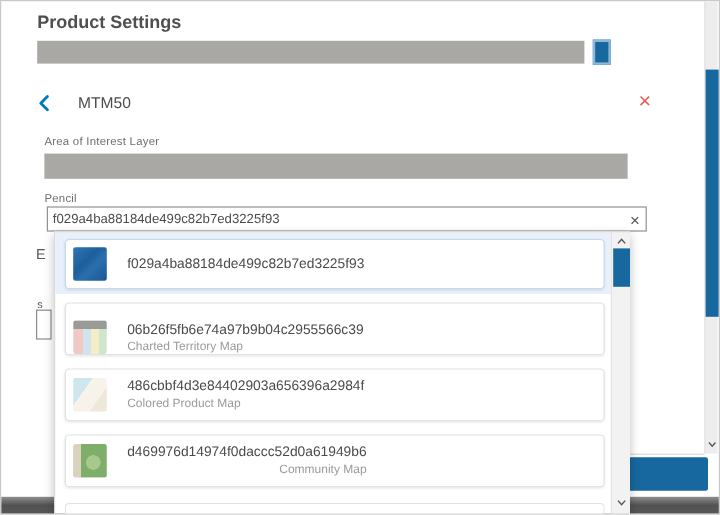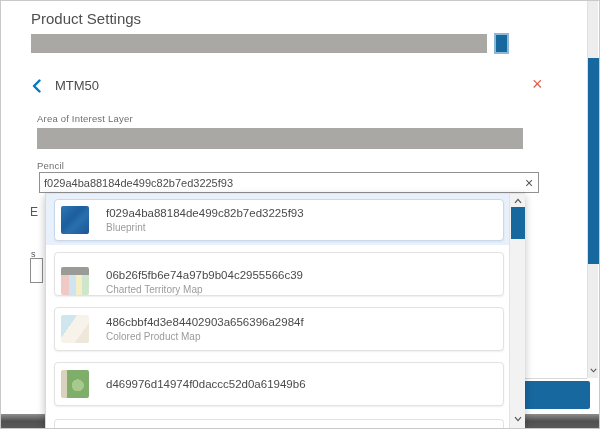--- a/index.html
+++ b/index.html
@@ -1,25 +1,25 @@
 <!DOCTYPE html>
 <html><head>
 <meta charset="utf-8">
 <style>
   * { margin:0; padding:0; box-sizing:border-box; }
   html,body { width:600px; height:429px; background:#fff; font-family:"Liberation Sans","DejaVu Sans",sans-serif; }
   #screen { position:relative; width:600px; height:429px; background:#fff; border:1px solid #c9c9c9; overflow:hidden; }
 
   
-  .page-title { position:absolute; left:30px; top:9px; font-size:15px; color:#4f4f4f; }
+  .page-title { position:absolute; left:30px; top:9px; font-size:15px; color:#4f4f4f;font-weight:bold; }
   .top-redacted-bar { position:absolute; left:30px; top:33px; width:456px; height:19px; background:#a9a8a4; }
   .top-endcap { position:absolute; left:493px; top:32px; width:15px; height:21px; background:#17689f; border:2px solid #8db8d8; }
 
   
-  .back-row { position:absolute; left:31px; top:77px; display:flex; align-items:center; gap:14px; cursor:pointer; }
+  .back-row { position:absolute; left:31px; top:77px; display:flex; align-items:center; gap:24px; cursor:pointer; }
   .back-chevron { display:inline-flex; }
   .back-label { font-size:13px; color:#4c4c4c; }
   .close-x { position:absolute; left:531px; top:74px; font-size:18px; color:#e0604c; cursor:pointer; line-height:18px; }
 
   
   .field-label { position:absolute; font-size:9.5px; color:#6e6e6e; letter-spacing:.2px; }
   .aoi-label { left:36px; top:112px; }
   .aoi-bar { position:absolute; left:36px; top:127px; width:486px; height:21px; background:#a9a8a4; }
   .basemap-label { left:36px; top:159px; }
   .basemap-input { position:absolute; left:38px; top:171px; width:500px; height:21px; border:1px solid #919191; background:#fff; display:flex; align-items:center; }
@@ -121,21 +121,20 @@
     </div>
   </div>
 
   <div class="dropdown">
     <div class="dd-selected-zone"></div>
 
     <div class="dd-card dd-card-1 selected">
       <div class="dd-thumb thumb-blueprint"></div>
       <div class="dd-texts">
         <span class="dd-id">f029a4ba88184de499c82b7ed3225f93</span>
-        <span class="dd-name">Blueprint</span>
       </div>
     </div>
 
     <div class="dd-card dd-card-2">
       <div class="dd-thumb thumb-charted"></div>
       <div class="dd-texts">
         <span class="dd-id">06b26f5fb6e74a97b9b04c2955566c39</span>
         <span class="dd-name">Charted Territory Map</span>
       </div>
     </div>
@@ -145,20 +144,21 @@
       <div class="dd-texts">
         <span class="dd-id">486cbbf4d3e84402903a656396a2984f</span>
         <span class="dd-name">Colored Product Map</span>
       </div>
     </div>
 
     <div class="dd-card dd-card-4">
       <div class="dd-thumb thumb-community"></div>
       <div class="dd-texts">
         <span class="dd-id">d469976d14974f0daccc52d0a61949b6</span>
+        <span class="dd-name">Community Map</span>
       </div>
     </div>
 
     <div class="dd-card dd-card-5"></div>
 
     <div class="dd-scrollbar">
       <div class="dd-scroll-up">
         <svg class="chev" width="8" height="6" viewBox="0 0 8 6">
             <path d="M1 4.8 L4 1.4 L7 4.8" fill="none" stroke="#555" stroke-width="1.2"></path>
           </svg>

